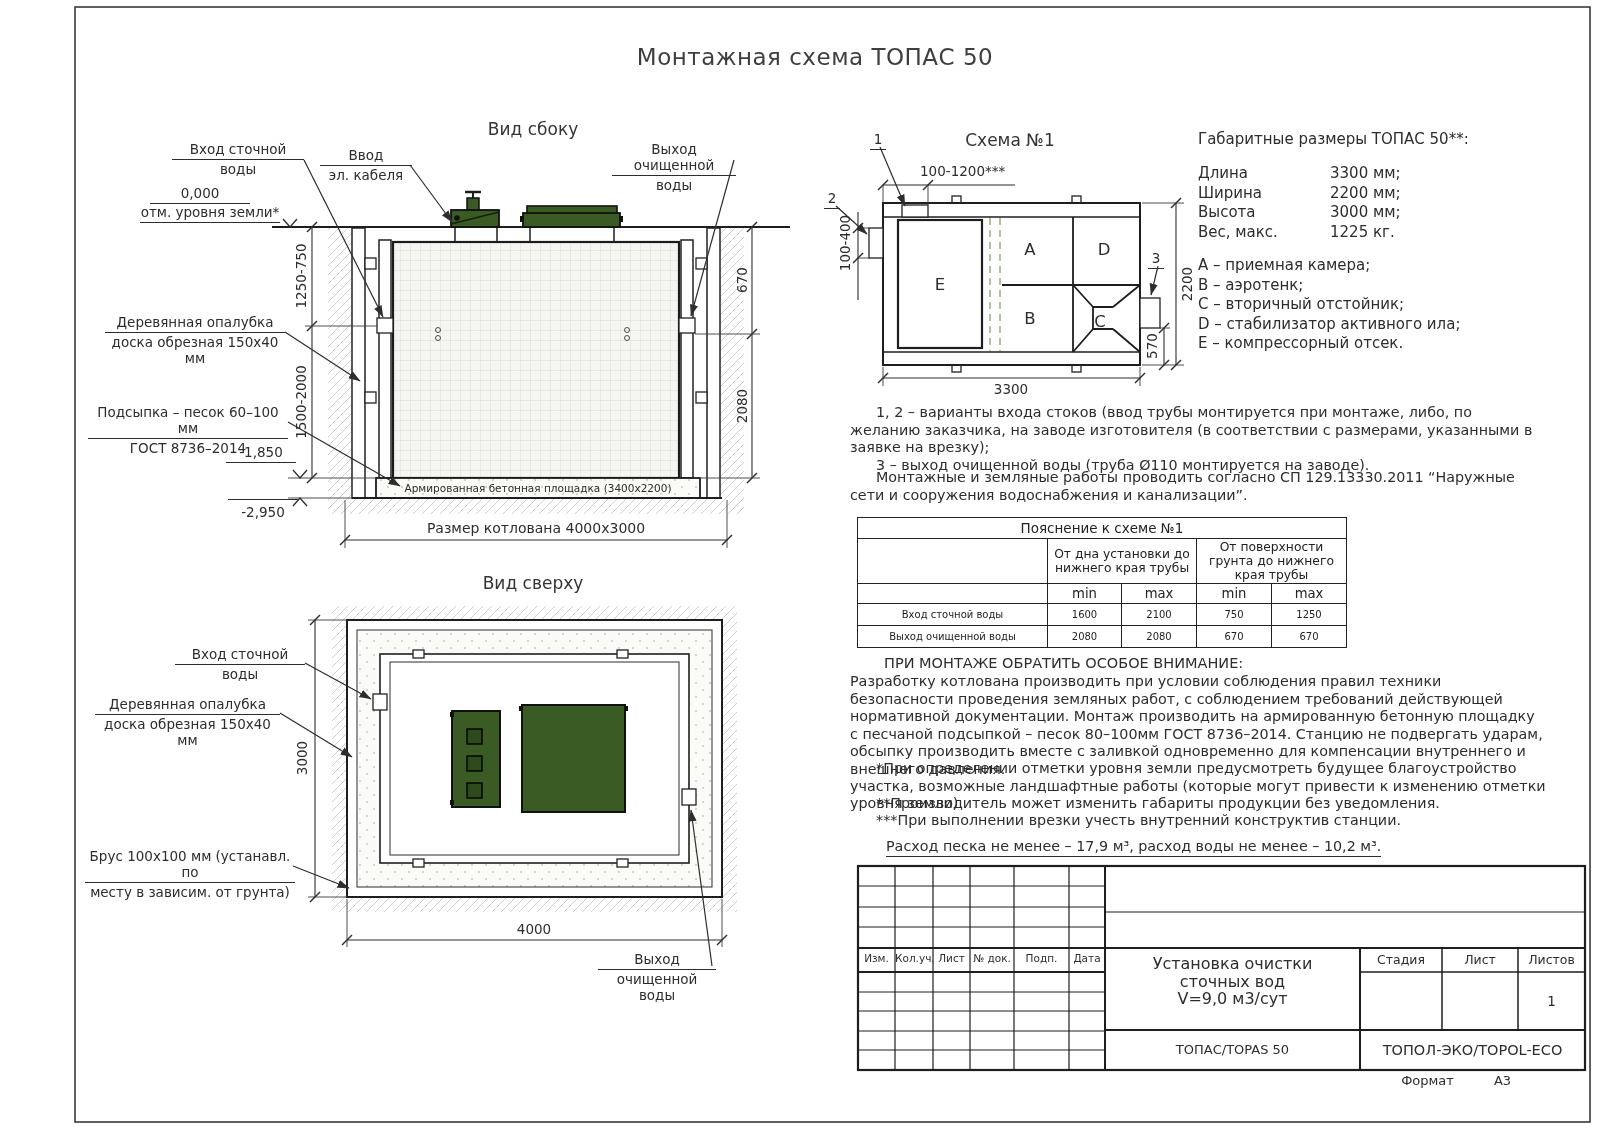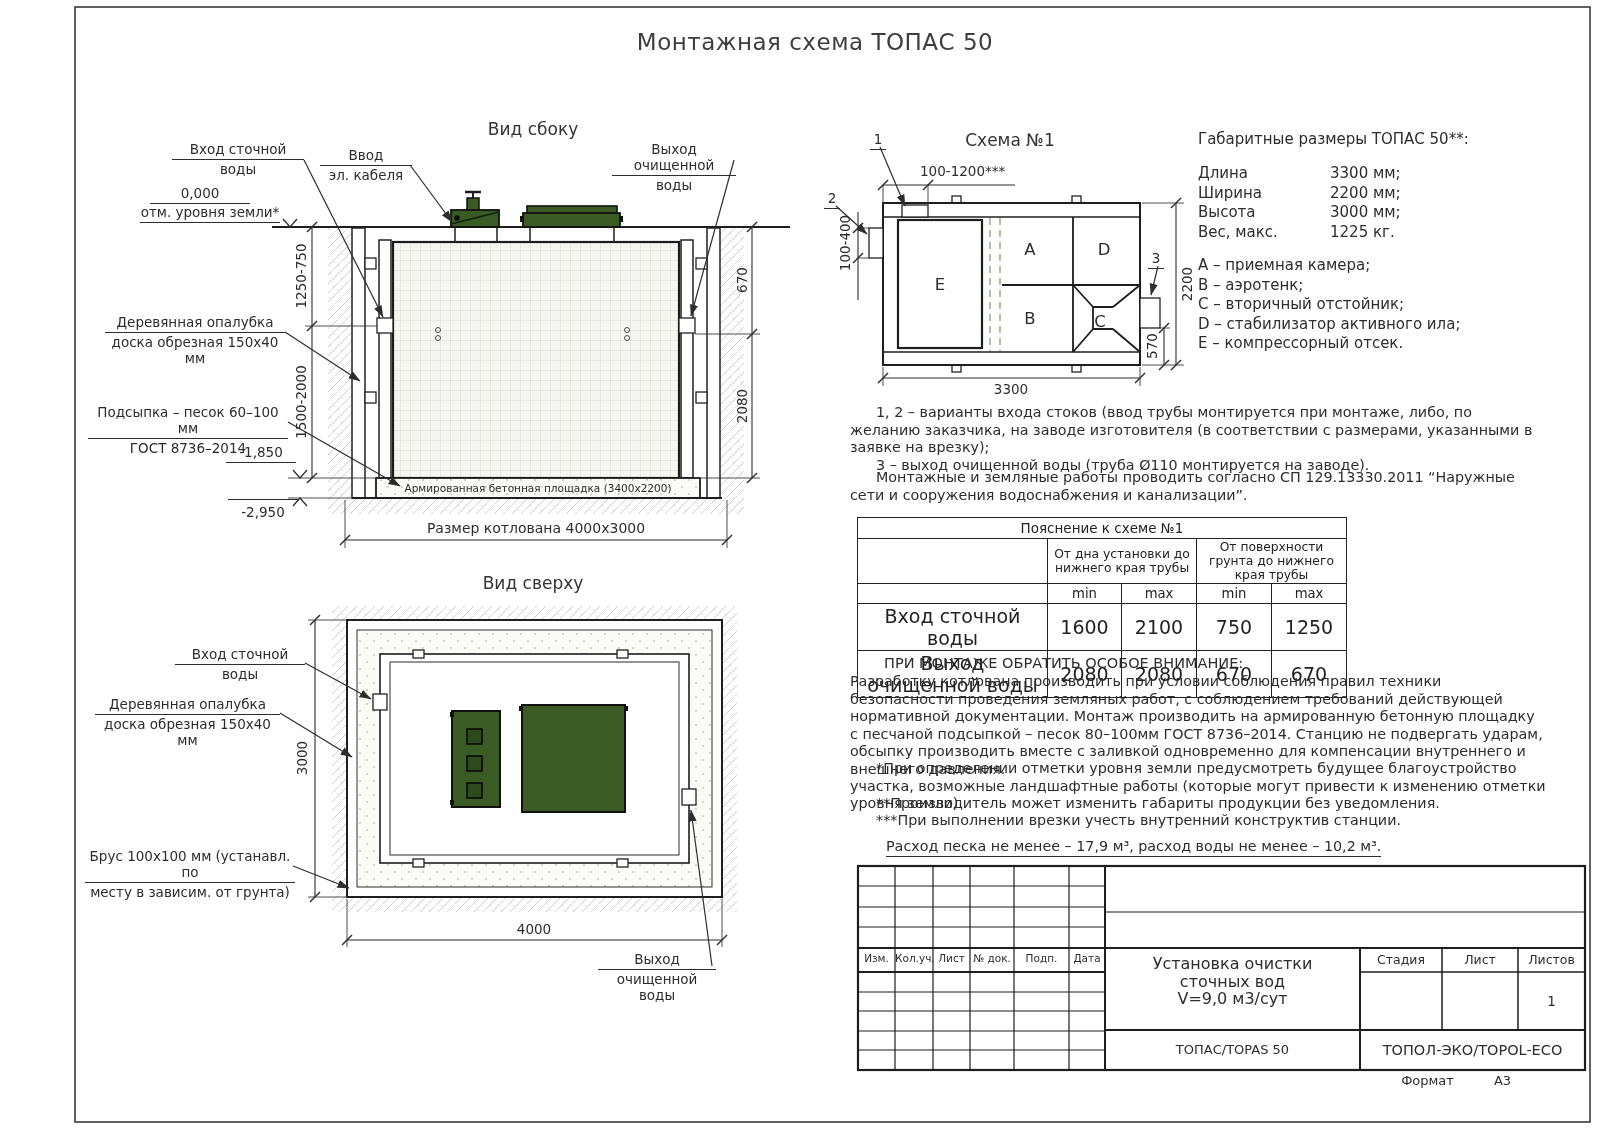--- a/index.html
+++ b/index.html
@@ -24,21 +24,21 @@
   .gab-legend { font-size:15px; line-height:19.5px; }
   .note-p { font-size:14.3px; line-height:17.5px; }
   .indent { text-indent:26px; }
   .att-head { font-size:14.5px; }
   .underl { border-bottom:1.2px solid #2d2d2d; padding-bottom:2px; }
   .exp-table { position:absolute; left:857px; top:517px; border-collapse:collapse; font-size:13.2px; color:#222; table-layout:fixed; background:#fff;border-radius:30px; }
   .exp-table td { border:1.6px solid #222; text-align:center; vertical-align:middle; padding:1px 3px; }
   .exp-table .tt td { height:21px; font-size:13.5px; }
   .exp-table .gh td { height:37px; font-size:12.3px; line-height:14px; }
   .exp-table .sh td { height:20px; }
-  .exp-table .dr td { height:22px; font-size:19px; }
+  .exp-table .dr td { height:22px; font-size:10px; }
   .stamp-h { font-size:10.5px; text-align:center; }
   .stamp-doc { font-size:16px; line-height:17.5px; text-align:center; }
   .stamp-cell { text-align:center; }
 </style>
 </head>
 <body>
 
 <div class="sheet">
 
   <svg class="geom" width="1600" height="1131" viewBox="0 0 1600 1131">
@@ -292,21 +292,21 @@
       <line x1="1105" y1="912" x2="1585" y2="912" stroke-width="1.2"></line>
       <line x1="1105" y1="948" x2="1585" y2="948" stroke-width="2"></line>
       <line x1="1105" y1="1030" x2="1585" y2="1030" stroke-width="2"></line>
       <line x1="1360" y1="948" x2="1360" y2="1070" stroke-width="2"></line>
       <line x1="1442" y1="948" x2="1442" y2="1030" stroke-width="1.5"></line>
       <line x1="1518" y1="948" x2="1518" y2="1030" stroke-width="1.5"></line>
       <line x1="1360" y1="972" x2="1585" y2="972" stroke-width="1.5"></line>
     </g>
   </svg>
 
-  <div class="t main-title ctr" style="left:565px;top:29px;width:500px">Монтажная схема ТОПАС 50</div>
+  <div class="t main-title ctr" style="left:565px;top:44px;width:500px">Монтажная схема ТОПАС 50</div>
 
   <div class="t view-title ctr" style="left:433px;top:119px;width:200px">Вид сбоку</div>
 
   <div class="t callout" style="left:172px;top:141px;width:132px">
     <span class="l1">Вход сточной</span>
     <span class="l2">воды</span>
   </div>
   <div class="t callout" style="left:320px;top:147px;width:92px">
     <span class="l1">Ввод</span>
     <span class="l2">эл. кабеля</span>

